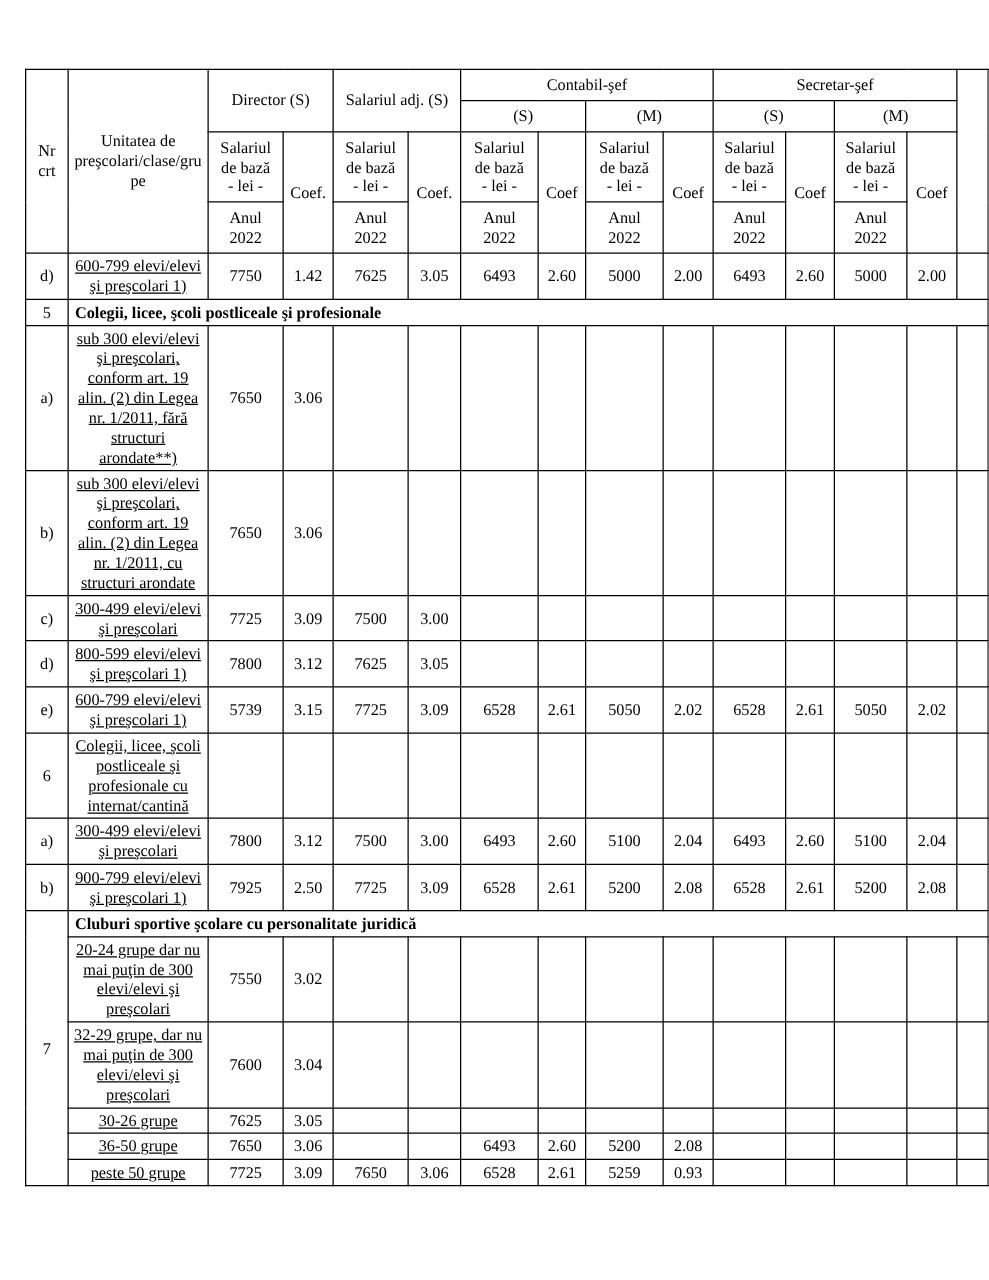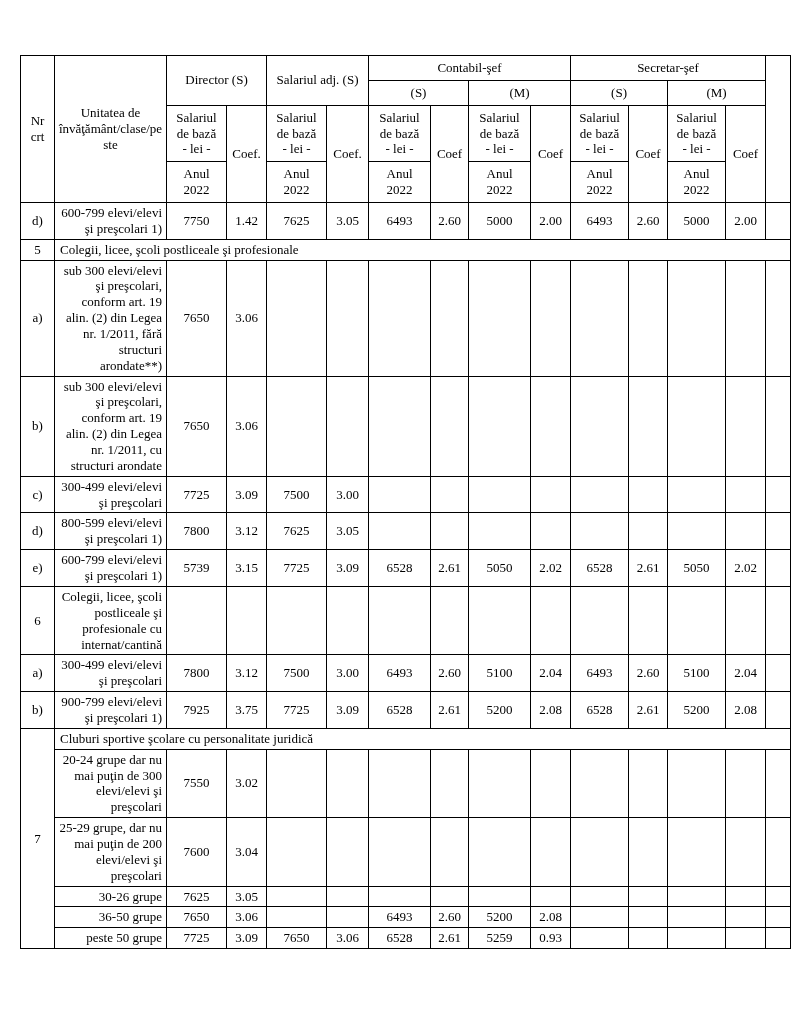--- a/index.html
+++ b/index.html
@@ -18,23 +18,23 @@
   th, td {
     border: 1px solid #000;
     padding: 1px 3px;
     vertical-align: middle;
     font-weight: normal;
     line-height: 1.22;
   }
   thead th { text-align: center; padding: 4px 2px; overflow-wrap: break-word; }
   .pre { white-space: pre-line; }
   td.nr { text-align: center; }
-  td.unit { text-align: right; padding: 2px 4px; overflow-wrap: break-word; }
+  td.unit { text-align: center; padding: 2px 4px; overflow-wrap: break-word; text-decoration: underline; }
   td.num { text-align: center; }
-  td.section { text-align: left; padding: 2px 5px; }
+  td.section { text-align: left; padding: 2px 5px; font-weight: bold; }
 </style>
 </head>
 <body>
 
 <div class="sheet">
   <table>
     <colgroup>
       <col style="width:34px">
       <col style="width:112px">
       <col style="width:60px">
@@ -48,21 +48,21 @@
       <col style="width:58px">
         <col style="width:39px">
       <col style="width:58px">
         <col style="width:40px">
       <col style="width:25px">
     </colgroup>
     <thead>
       <tr>
         <th rowspan="4" class="pre">Nr
 crt</th>
-        <th rowspan="4">Unitatea de învăţământ/clase/peste</th>
+        <th rowspan="4">Unitatea de preşcolari/clase/grupe</th>
         <th colspan="2" rowspan="2">Director (S)</th>
         <th colspan="2" rowspan="2">Salariul adj. (S)</th>
         <th colspan="4">Contabil-şef</th>
         <th colspan="4">Secretar-şef</th>
         <th rowspan="4"></th>
       </tr>
       <tr>
         <th colspan="2">(S)</th>
         <th colspan="2">(M)</th>
         <th colspan="2">(S)</th>
@@ -247,21 +247,21 @@
           <td class="num">6493</td>
           <td class="num">2.60</td>
           <td class="num">5100</td>
           <td class="num">2.04</td>
           <td class="num"></td>
         </tr>
         <tr>
           <td class="nr">b)</td>
           <td class="unit">900-799 elevi/elevi şi preşcolari 1)</td>
           <td class="num">7925</td>
-          <td class="num">3.75</td>
+          <td class="num">2.50</td>
           <td class="num">7725</td>
           <td class="num">3.09</td>
           <td class="num">6528</td>
           <td class="num">2.61</td>
           <td class="num">5200</td>
           <td class="num">2.08</td>
           <td class="num">6528</td>
           <td class="num">2.61</td>
           <td class="num">5200</td>
           <td class="num">2.08</td>
@@ -281,21 +281,21 @@
           <td class="num"></td>
           <td class="num"></td>
           <td class="num"></td>
           <td class="num"></td>
           <td class="num"></td>
           <td class="num"></td>
           <td class="num"></td>
           <td class="num"></td>
         </tr>
         <tr>
-          <td class="unit">25-29 grupe, dar nu mai puţin de 200 elevi/elevi şi preşcolari</td>
+          <td class="unit">32-29 grupe, dar nu mai puţin de 300 elevi/elevi şi preşcolari</td>
           <td class="num">7600</td>
           <td class="num">3.04</td>
           <td class="num"></td>
           <td class="num"></td>
           <td class="num"></td>
           <td class="num"></td>
           <td class="num"></td>
           <td class="num"></td>
           <td class="num"></td>
           <td class="num"></td>

